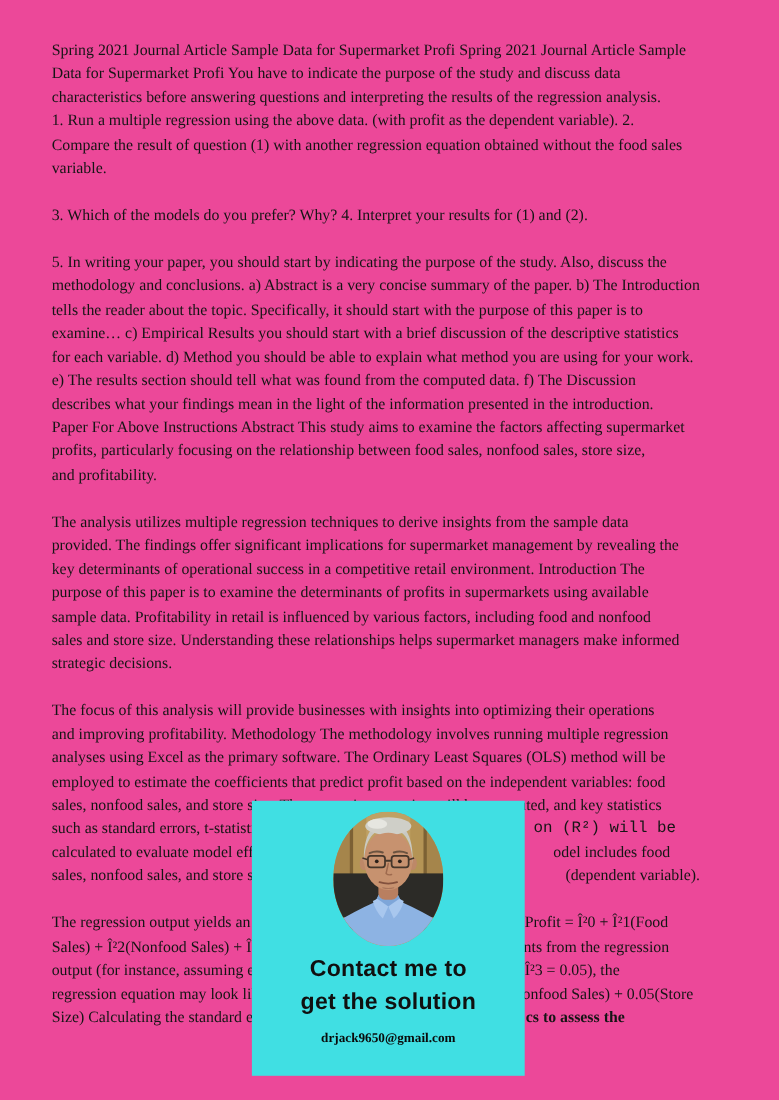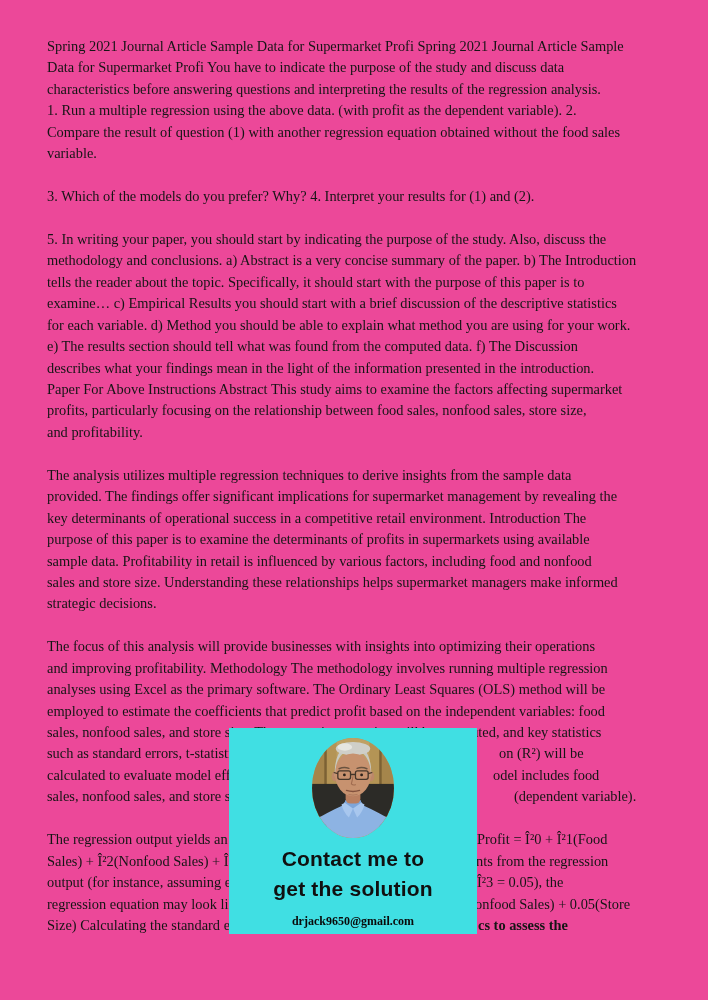--- a/index.html
+++ b/index.html
@@ -5,21 +5,21 @@
   html,body{margin:0;padding:0;background:#ffffff;}
   .page{
     position:relative;width:708px;height:1000px;background:#ffffff;overflow:hidden;
     font-family:"Liberation Serif",serif;font-size:14.4px;line-height:21.45px;color:#151515;
   }
   .content{position:absolute;left:47px;top:36px;width:640px;}
   .para{margin:0 0 21.45px 0;}
   .line{white-space:pre;position:relative;height:21.45px;}
   .frag-right{position:absolute;top:0;}
   .overlay{
-    position:absolute;left:229px;top:728px;width:248px;height:206px;
+    position:absolute;left:229px;top:728px;width:248px;height:250px;
     display:flex;flex-direction:column;align-items:center;
   }
   .avatar{margin-top:10px;width:100px;height:122px;display:block;}
   .caption{
     margin-top:6px;font-family:"Liberation Sans",sans-serif;font-weight:700;
     font-size:21px;line-height:30px;color:#101010;text-align:center;letter-spacing:0.2px;
   }
   .email{
     margin-top:4px;font-family:"Liberation Serif",serif;font-weight:700;
     font-size:12px;line-height:26px;color:#0a0a0a;text-align:center;
@@ -62,22 +62,22 @@
         <div class="line">sample data. Profitability in retail is influenced by various factors, including food and nonfood</div>
         <div class="line">sales and store size. Understanding these relationships helps supermarket managers make informed</div>
         <div class="line">strategic decisions.</div>
       </div>
       <div class="para">
         <div class="line">The focus of this analysis will provide businesses with insights into optimizing their operations</div>
         <div class="line">and improving profitability. Methodology The methodology involves running multiple regression</div>
         <div class="line">analyses using Excel as the primary software. The Ordinary Least Squares (OLS) method will be</div>
         <div class="line">employed to estimate the coefficients that predict profit based on the independent variables: food</div>
         <div class="line">sales, nonfood sales, and store size. The regression equation will be computed, and key statistics</div>
-        <div class="line"><span>such as standard errors, t-statisti</span><span class="frag-right" style="left: 452px;">on (R²) will be</span></div>
-        <div class="line"><span>calculated to evaluate model eff</span><span class="frag-right" style="left: 426px; padding-left: 20px;">odel includes food</span></div>
+        <div class="line"><span>such as standard errors, t-statisti</span><span class="frag-right" style="left: 438px; font-family: Liberation Mono, monospace;">on (R²) will be</span></div>
+        <div class="line"><span>calculated to evaluate model eff</span><span class="frag-right" style="left: 436px; padding-left: 20px;">odel includes food</span></div>
         <div class="line"><span>sales, nonfood sales, and store s</span><span class="frag-right" style="left: 431px; padding-left: 36px;">(dependent variable).</span></div>
       </div>
       <div class="para">
         <div class="line"><span>The regression output yields an</span><span class="frag-right" style="left: 430px;">Profit = Î²0 + Î²1(Food</span></div>
         <div class="line"><span>Sales) + Î²2(Nonfood Sales) + Î²</span><span class="frag-right" style="left: 429px;">nts from the regression</span></div>
         <div class="line"><span>output (for instance, assuming e</span><span class="frag-right" style="left: 430px;">Î²3 = 0.05), the</span></div>
         <div class="line"><span>regression equation may look lik</span><span class="frag-right" style="left: 428px;">onfood Sales) + 0.05(Store</span></div>
         <div class="line"><span>Size) Calculating the standard e</span><span class="frag-right" style="left: 431px; font-weight: bold;">cs to assess the</span></div>
       </div>
     </div>

